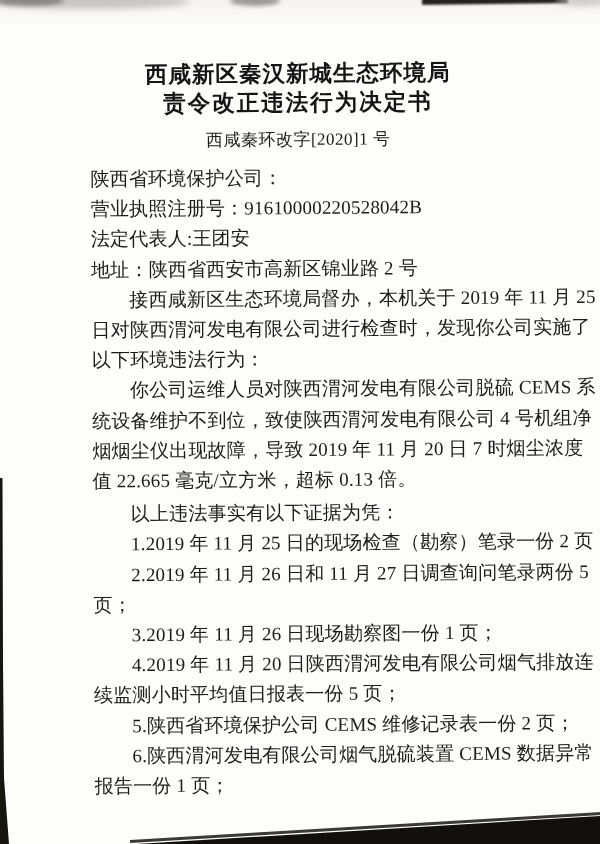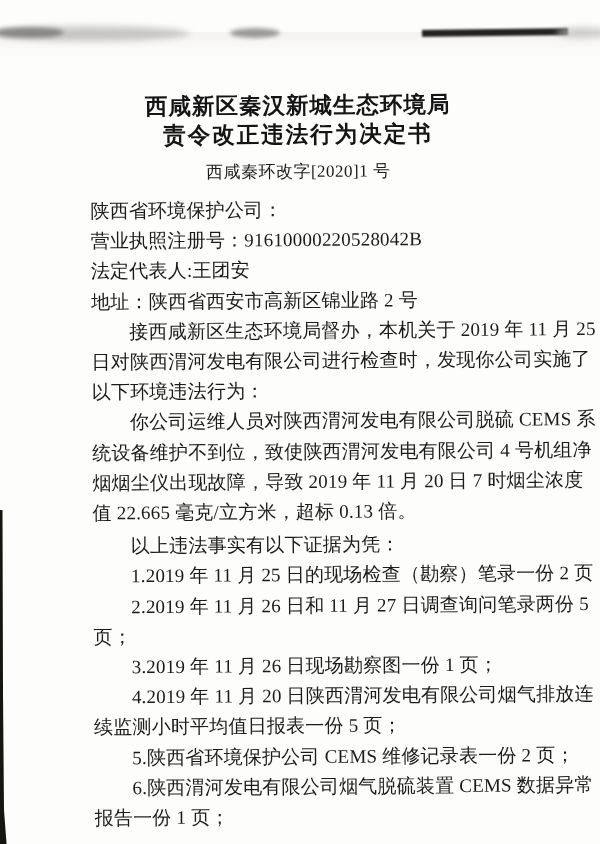--- a/index.html
+++ b/index.html
@@ -6,21 +6,20 @@
   body {
     width: 600px; height: 844px;
     overflow: hidden; position: relative;
     background: #fdfdfc;
     font-family: "Liberation Serif", serif;
     color: #1b1b1b;
   }
   .page {
     position: absolute; inset: 0;
     background: linear-gradient(#f4f3f1 0px, #fdfdfc 26px);
-    margin-top: 32px;
   }
   
   .smudge { position: absolute; border-radius: 50%; pointer-events: none; }
   .smudge-topleft   { left: -10px; top: -6px; width: 200px; height: 15px; background: #a9a7a3; filter: blur(3px); opacity: .6; }
   .smudge-topleft2  { left: -6px;  top: -5px; width: 70px;  height: 11px; background: #6f6d69; filter: blur(2px); opacity: .7; }
   .smudge-topmid    { left: 230px; top: -4px; width: 50px;  height: 10px; background: #84827e; filter: blur(2px); opacity: .8; }
   .bar-topdark      { position: absolute; left: 422px; top: -3px; width: 146px; height: 7px; background: #23221f; filter: blur(1px); transform: rotate(-0.7deg); }
   .smudge-topright  { left: 556px; top: -5px; width: 52px; height: 11px; background: #bdbbb7; filter: blur(3px); opacity: .7; }
   .edge-left {
     position: absolute; left: 0; top: 478px; width: 9px; height: 366px;

